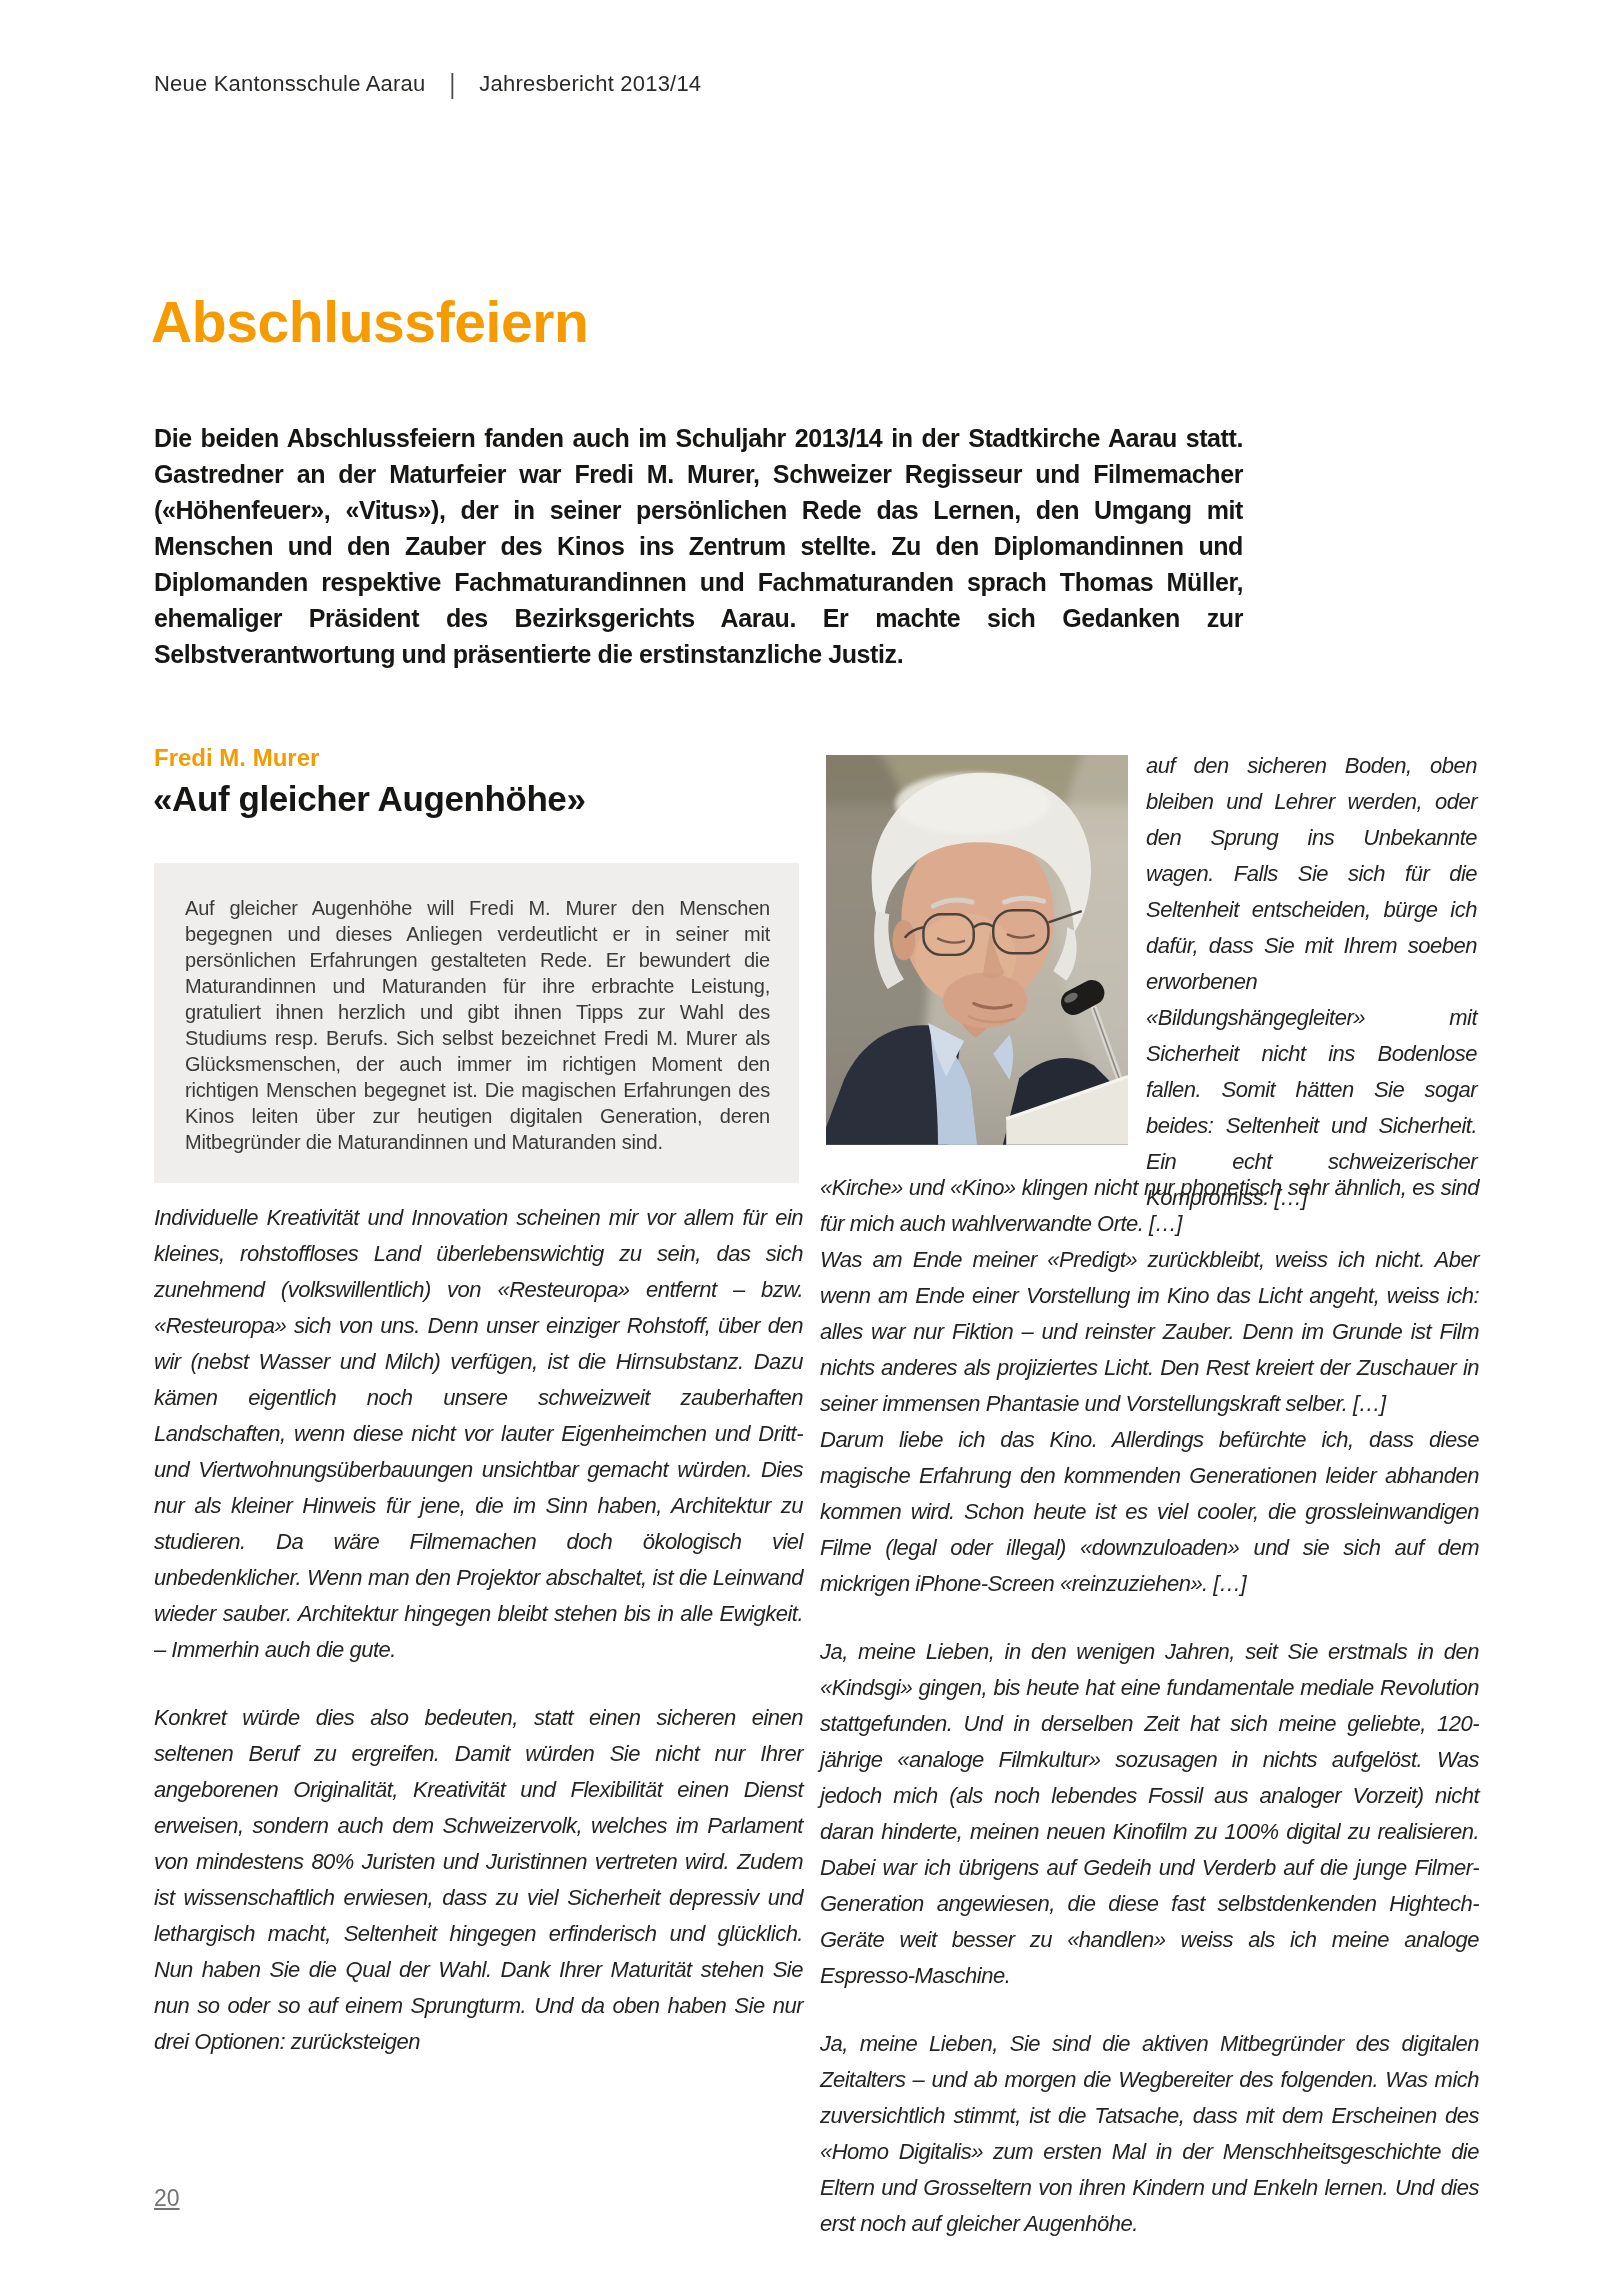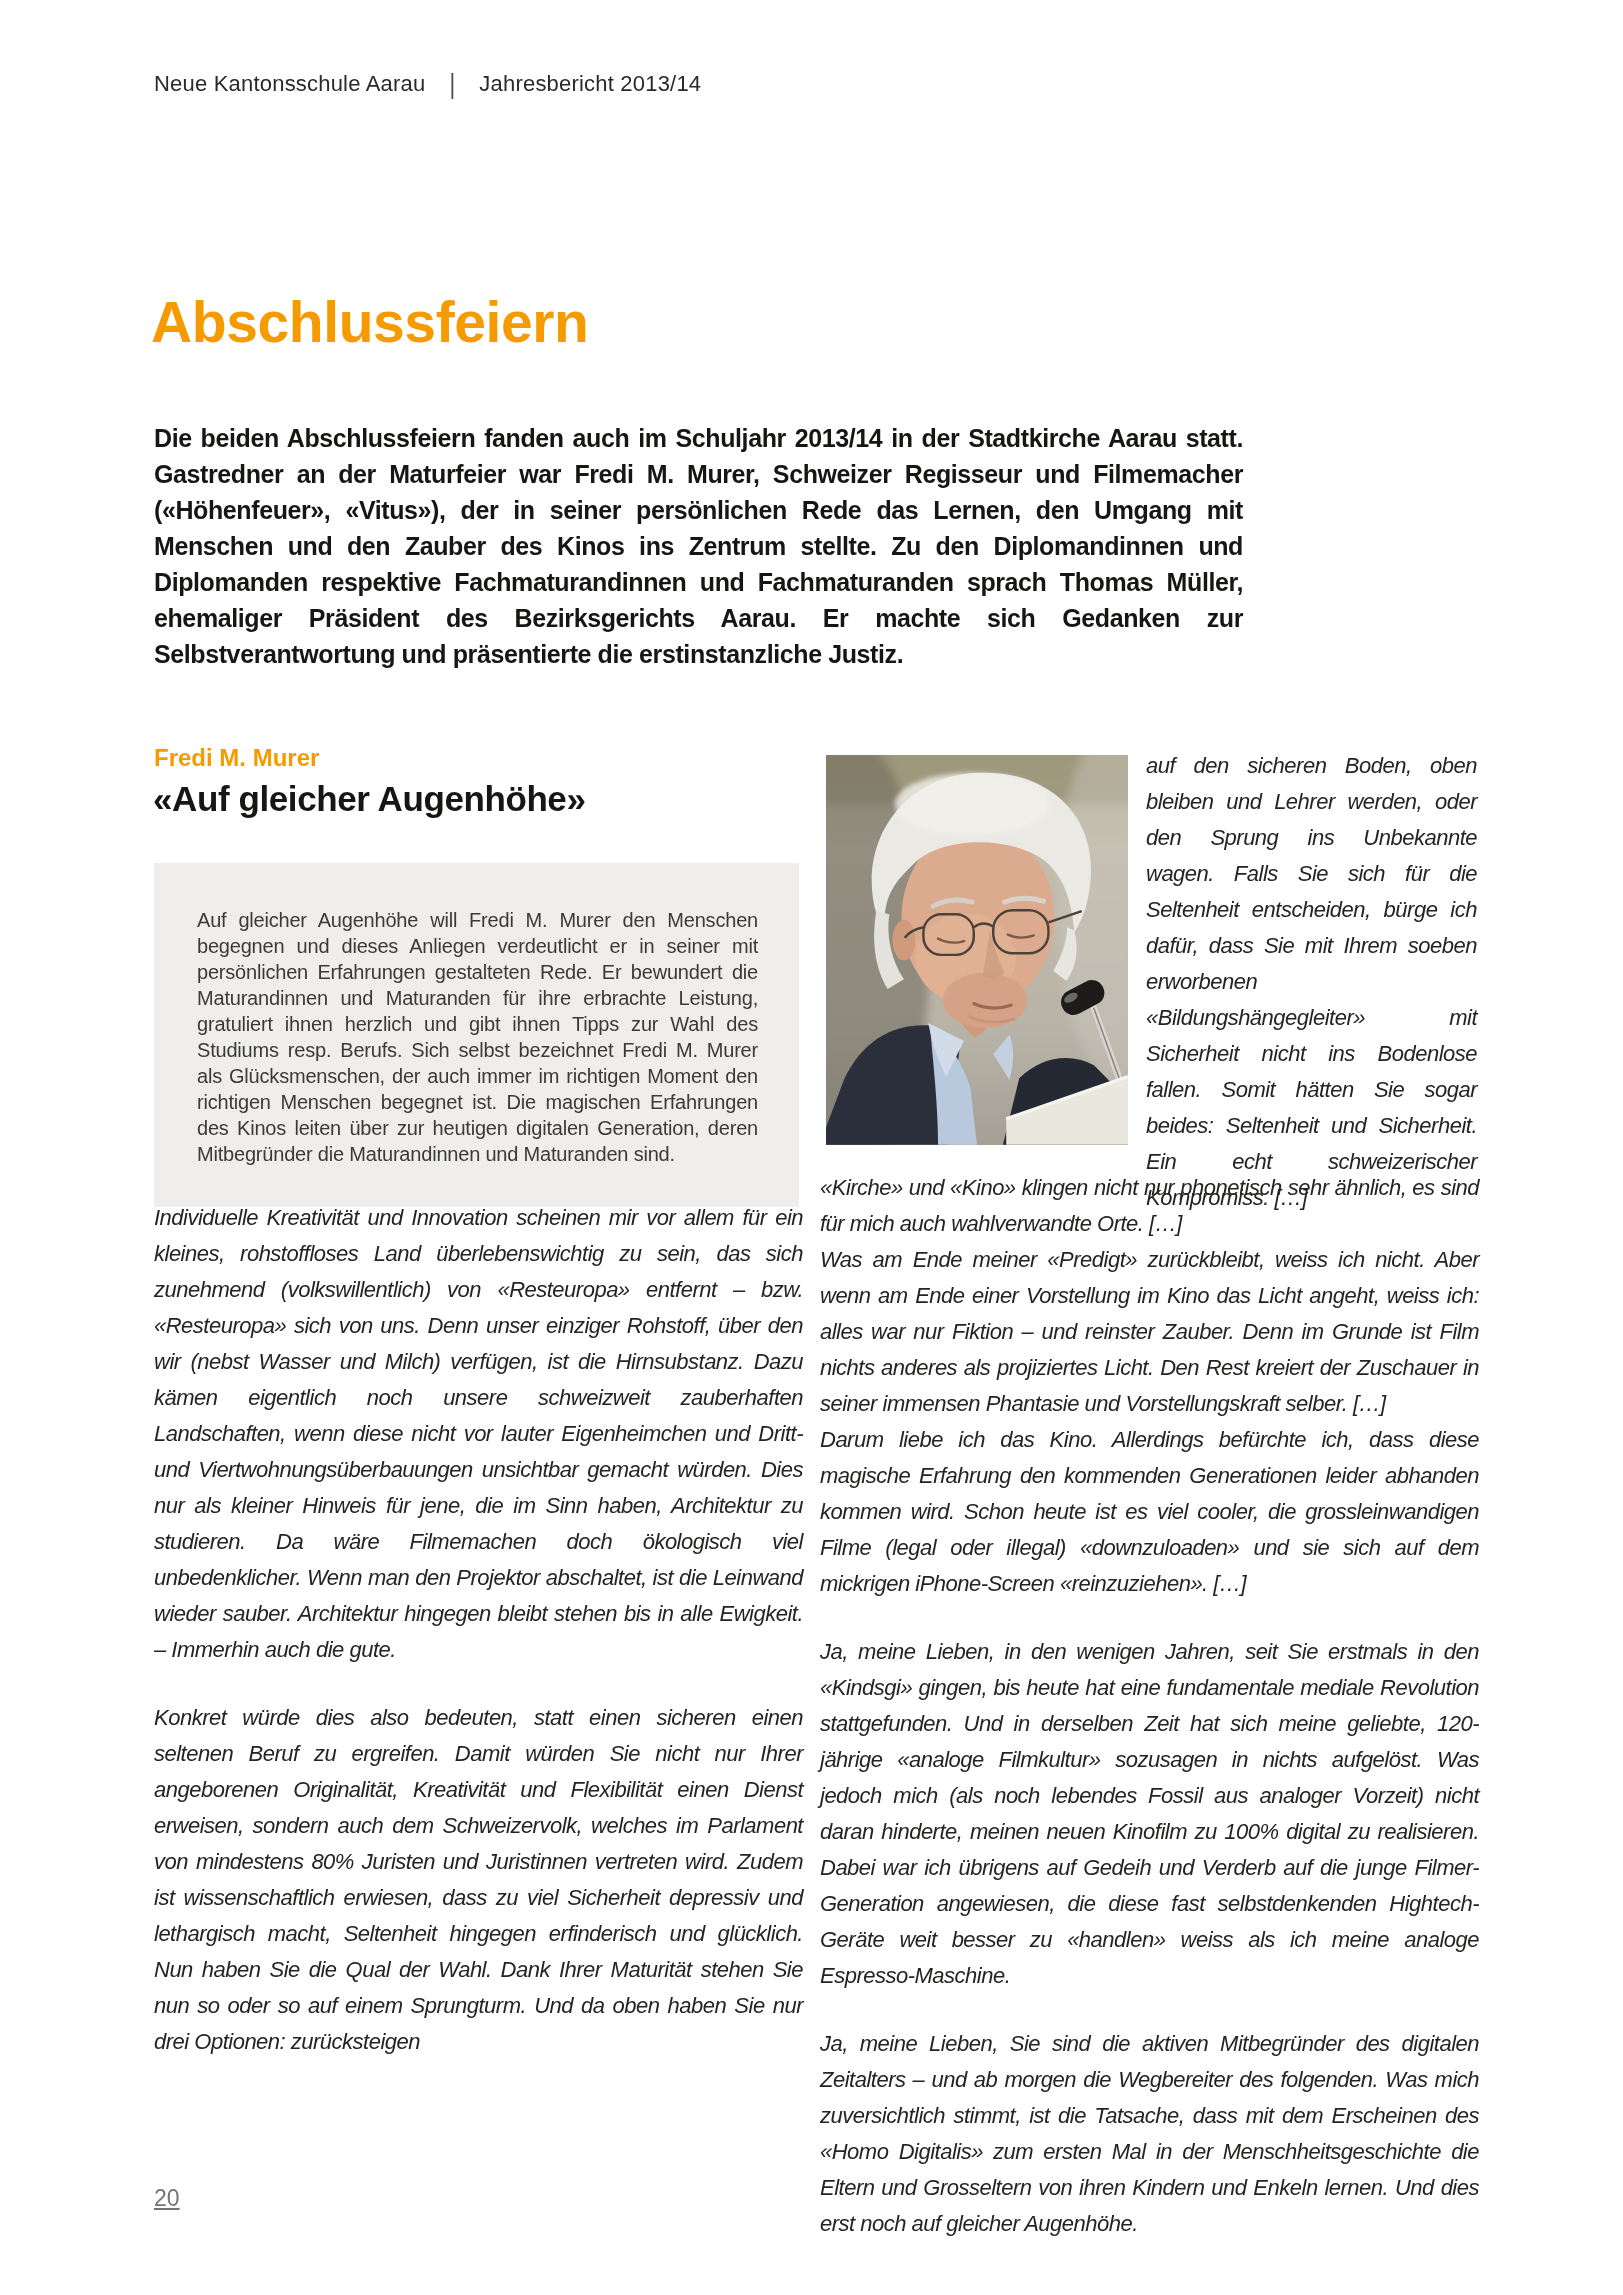--- a/index.html
+++ b/index.html
@@ -35,21 +35,21 @@
   .headline {
     position:absolute; left:153px; top:779px;
     font-size:35px; font-weight:bold; letter-spacing:-0.4px; color:#161614;
   }
   .abstract-box {
     position:absolute; left:154px; top:863px; width:645px; min-height:267px;
     background:#efeeec; box-sizing:border-box;
     padding:32px 29px 28px 31px;
   }
   .abstract-box p {
-    margin:12px; font-size:20px; line-height:26px;
+    margin:0; font-size:20px; line-height:26px;
     text-align:justify; color:#3a3a39; letter-spacing:-0.2px;
     hyphens:auto;
   }
   .body-text { font-size:22px; line-height:36px; text-align:justify; letter-spacing:-0.5px; color:#242422;font-style:italic; }
   .left-col { position:absolute; left:154px; top:1200px; width:649px; }
   .left-col p { margin:0 0 32px 0; hyphens:auto; }
   .photo-frame {
     position:absolute; left:826px; top:755px; width:302px; height:390px;
     overflow:hidden; background:#b3ab98;
   }

